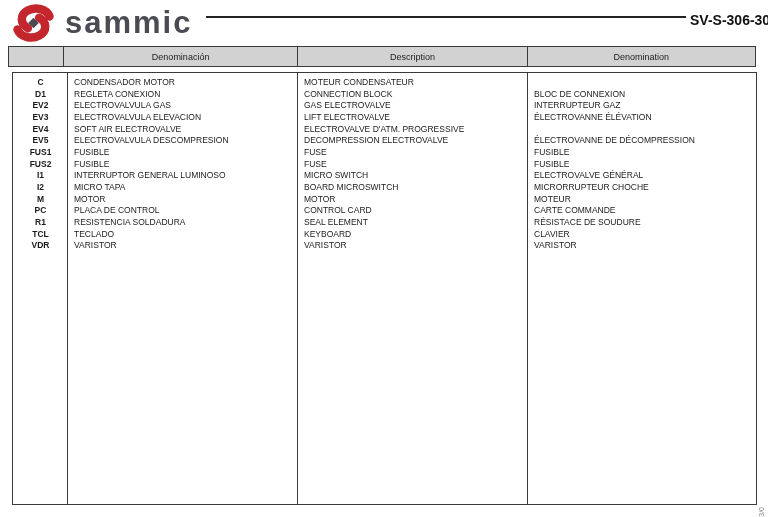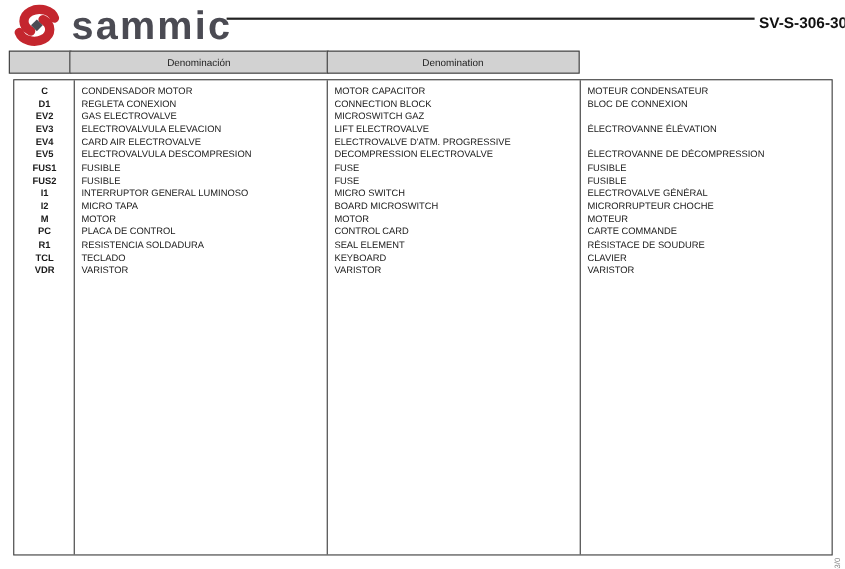--- a/index.html
+++ b/index.html
@@ -18,21 +18,21 @@
     color:var(--text);
     overflow:hidden;
   }
   
   .brand{
     position:absolute;left:10px;top:3px;height:40px;
     display:flex;align-items:center;
   }
   .brand svg{width:47px;height:38px;display:block;}
   .brand .wordmark{
-    font-size:36px;font-weight:700;color:var(--logo-gray);
+    font-size:31px;font-weight:700;color:var(--logo-gray);
     letter-spacing:2px;line-height:38px;margin-left:8px;
   }
   .head-rule{
     position:absolute;left:206px;top:16px;width:480px;height:2px;
     background:#222;
   }
   .doc-ref{
     position:absolute;left:690px;top:12px;width:75px;
     font-size:14px;font-weight:700;color:#111;white-space:nowrap;
   }
@@ -92,58 +92,59 @@
   </svg>
   <span class="wordmark">sammic</span>
 </div>
 
 <div class="head-rule"></div>
 <div class="doc-ref">SV-S-306-308-310</div>
 
 <div class="col-headers">
   <div class="hcell hc0"></div>
   <div class="hcell hc1">Denominación</div>
+  <div class="hcell hc2">Description</div>
   <div class="hcell hc3">Denomination</div>
 </div>
 
 <div class="body-box">
   <div class="vline vl-1"></div>
   <div class="vline vl-2"></div>
   <div class="vline vl-3"></div>
   <div class="rows">
   <div class="trow">
     <span class="code">C</span>
     <span class="cell es">CONDENSADOR MOTOR</span>
-    <span class="cell en">MOTOR CAPACITOR</span>
     <span class="cell fr">MOTEUR CONDENSATEUR</span>
   </div>
 
   <div class="trow">
     <span class="code">D1</span>
     <span class="cell es">REGLETA CONEXION</span>
     <span class="cell en">CONNECTION BLOCK</span>
     <span class="cell fr">BLOC DE CONNEXION</span>
   </div>
 
   <div class="trow">
     <span class="code">EV2</span>
+    <span class="cell es">ELECTROVALVULA GAS</span>
     <span class="cell en">GAS ELECTROVALVE</span>
-    <span class="cell fr">MICROSWITCH GAZ</span>
+    <span class="cell fr">INTERRUPTEUR GAZ</span>
   </div>
 
   <div class="trow">
     <span class="code">EV3</span>
     <span class="cell es">ELECTROVALVULA ELEVACION</span>
     <span class="cell en">LIFT ELECTROVALVE</span>
     <span class="cell fr">ÉLECTROVANNE ÉLÉVATION</span>
   </div>
 
   <div class="trow">
     <span class="code">EV4</span>
-    <span class="cell en">CARD AIR ELECTROVALVE</span>
+    <span class="cell en">SOFT AIR ELECTROVALVE</span>
     <span class="cell fr">ELECTROVALVE D'ATM. PROGRESSIVE</span>
   </div>
 
   <div class="trow">
     <span class="code">EV5</span>
     <span class="cell es">ELECTROVALVULA DESCOMPRESION</span>
     <span class="cell en">DECOMPRESSION ELECTROVALVE</span>
     <span class="cell fr">ÉLECTROVANNE DE DÉCOMPRESSION</span>
   </div>
 

